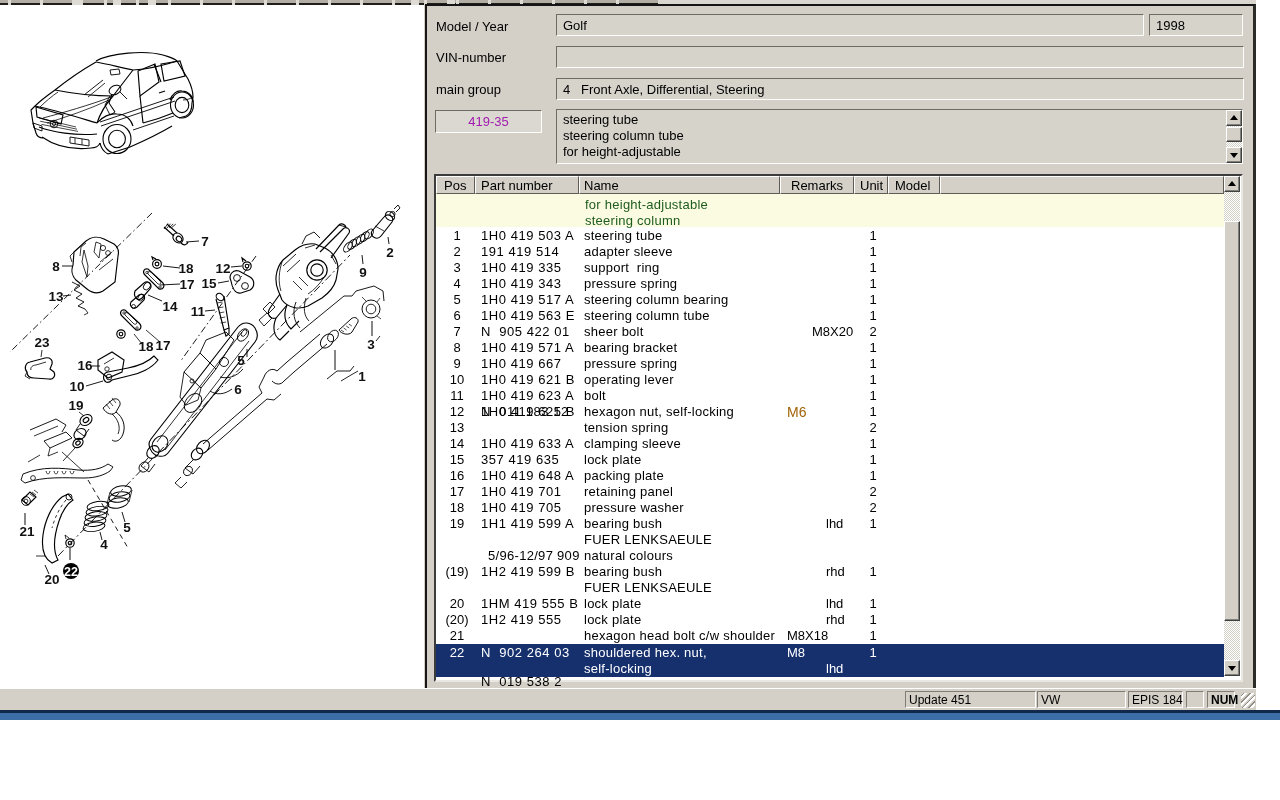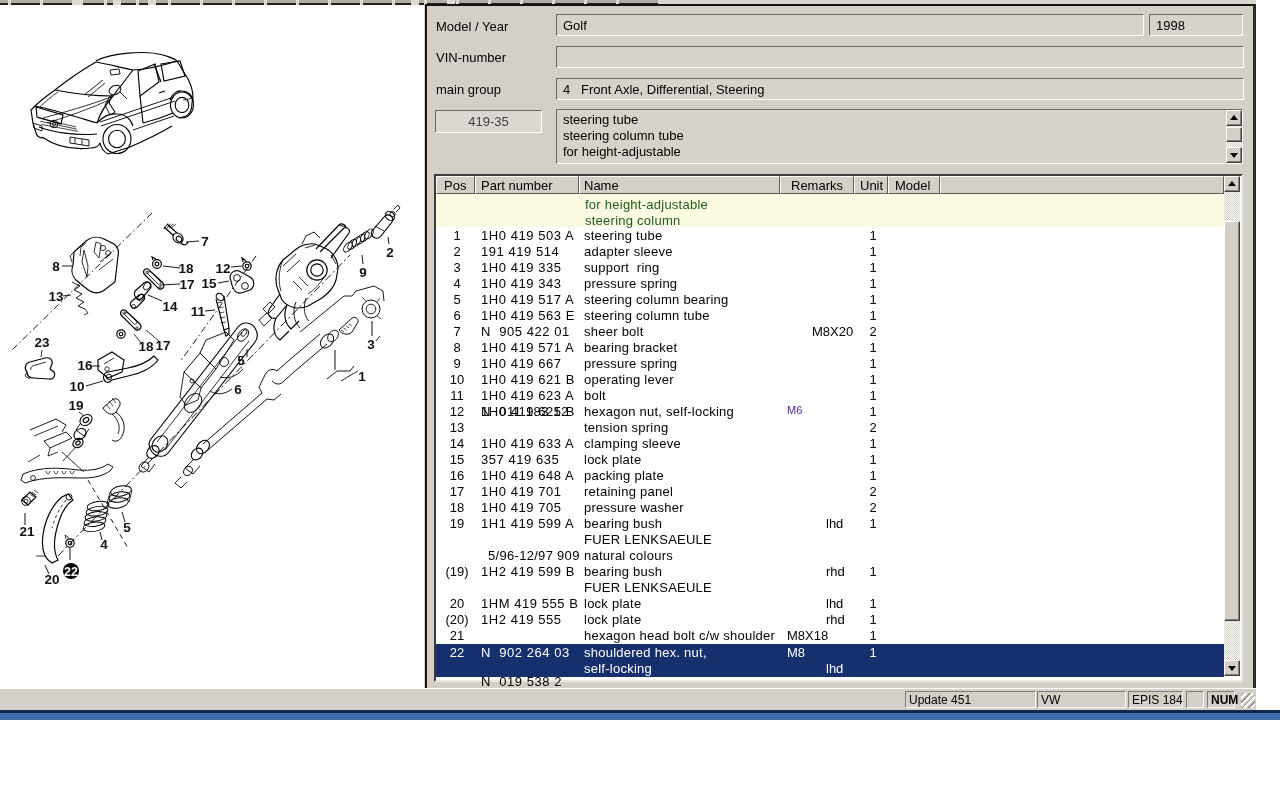--- a/index.html
+++ b/index.html
@@ -14,21 +14,21 @@
 <div style="position:absolute;left:436px;top:50px;font-size:13px;color:#000;font-weight:normal;white-space:pre;">VIN-number</div>
 <div style="position:absolute;left:436px;top:82px;font-size:13px;color:#000;font-weight:normal;white-space:pre;">main group</div>
 <div style="position:absolute;left:556px;top:14px;width:588px;height:22px;background:#d6d3cb;border-top:1px solid #6e6a64;border-left:1px solid #6e6a64;border-bottom:1px solid #fdfdfa;border-right:1px solid #fdfdfa;"></div>
 <div style="position:absolute;left:563px;top:18px;font-size:13px;color:#000;font-weight:normal;white-space:pre;">Golf</div>
 <div style="position:absolute;left:1149px;top:14px;width:94px;height:22px;background:#d6d3cb;border-top:1px solid #6e6a64;border-left:1px solid #6e6a64;border-bottom:1px solid #fdfdfa;border-right:1px solid #fdfdfa;"></div>
 <div style="position:absolute;left:1156px;top:18px;font-size:13px;color:#000;font-weight:normal;white-space:pre;">1998</div>
 <div style="position:absolute;left:556px;top:46px;width:688px;height:22px;background:#d6d3cb;border-top:1px solid #6e6a64;border-left:1px solid #6e6a64;border-bottom:1px solid #fdfdfa;border-right:1px solid #fdfdfa;"></div>
 <div style="position:absolute;left:556px;top:78px;width:688px;height:22px;background:#d6d3cb;border-top:1px solid #6e6a64;border-left:1px solid #6e6a64;border-bottom:1px solid #fdfdfa;border-right:1px solid #fdfdfa;"></div>
 <div style="position:absolute;left:563px;top:82px;font-size:13px;color:#000;font-weight:normal;white-space:pre;">4&nbsp;&nbsp;&nbsp;Front Axle, Differential, Steering</div>
 <div style="position:absolute;left:435px;top:110px;width:107px;height:23px;background:#dbd8d1;border-top:1px solid #6e6a64;border-left:1px solid #6e6a64;border-bottom:1px solid #fdfdfa;border-right:1px solid #fdfdfa;"></div>
-<div style="position:absolute;left:435px;top:114px;font-size:13px;color:#404040;font-weight:normal;white-space:pre;width:107px;text-align:center;">419-35</div>
+<div style="position:absolute;left:435px;top:114px;font-size:13px;color:#a21caf;font-weight:normal;white-space:pre;width:107px;text-align:center;">419-35</div>
 <div style="position:absolute;left:556px;top:109px;width:687px;height:55px;background:#d6d3cb;border-top:1px solid #6e6a64;border-left:1px solid #6e6a64;border-bottom:1px solid #fdfdfa;border-right:1px solid #fdfdfa;"></div>
 <div style="position:absolute;left:563px;top:112px;font-size:13px;color:#000;font-weight:normal;white-space:pre;">steering tube</div>
 <div style="position:absolute;left:563px;top:128px;font-size:13px;color:#000;font-weight:normal;white-space:pre;">steering column tube</div>
 <div style="position:absolute;left:563px;top:144px;font-size:13px;color:#000;font-weight:normal;white-space:pre;">for height-adjustable</div>
 <div style="position:absolute;left:1226px;top:110px;width:16px;height:53px;background-image:repeating-conic-gradient(#ffffff 0% 25%,#d2cfc7 0% 50%);background-size:2px 2px;"></div>
 <div style="position:absolute;left:1226px;top:110px;width:16px;height:16px;background:#d4d0c8;border-top:1px solid #fff;border-left:1px solid #fff;border-bottom:1px solid #404040;border-right:1px solid #404040;box-shadow:inset -1px -1px 0 #80807a;">
     <div style="position:absolute;left:3px;top:4px;width:0;height:0;border-left:4px solid transparent;border-right:4px solid transparent;border-bottom:5px solid #000;"></div>
   </div>
 <div style="position:absolute;left:1226px;top:127px;width:16px;height:15px;background:#d4d0c8;border-top:1px solid #fff;border-left:1px solid #fff;border-bottom:1px solid #404040;border-right:1px solid #404040;box-shadow:inset -1px -1px 0 #80807a;"></div>
 <div style="position:absolute;left:1226px;top:147px;width:16px;height:16px;background:#d4d0c8;border-top:1px solid #fff;border-left:1px solid #fff;border-bottom:1px solid #404040;border-right:1px solid #404040;box-shadow:inset -1px -1px 0 #80807a;">
@@ -92,21 +92,21 @@
 <div style="position:absolute;left:481px;top:372px;font-size:13px;color:#000;font-weight:normal;white-space:pre;letter-spacing:0.55px;">1H0 419 621 B</div>
 <div style="position:absolute;left:584px;top:372px;font-size:13px;color:#000;font-weight:normal;white-space:pre;letter-spacing:0.25px;">operating lever</div>
 <div style="position:absolute;left:854px;top:372px;font-size:13px;color:#000;font-weight:normal;white-space:pre;width:38px;text-align:center;">1</div>
 <div style="position:absolute;left:436px;top:388px;font-size:13px;color:#000;font-weight:normal;white-space:pre;width:42px;text-align:center;">11</div>
 <div style="position:absolute;left:481px;top:388px;font-size:13px;color:#000;font-weight:normal;white-space:pre;letter-spacing:0.55px;">1H0 419 623 A</div>
 <div style="position:absolute;left:584px;top:388px;font-size:13px;color:#000;font-weight:normal;white-space:pre;letter-spacing:0.25px;">bolt</div>
 <div style="position:absolute;left:854px;top:388px;font-size:13px;color:#000;font-weight:normal;white-space:pre;width:38px;text-align:center;">1</div>
 <div style="position:absolute;left:436px;top:404px;font-size:13px;color:#000;font-weight:normal;white-space:pre;width:42px;text-align:center;">12</div>
 <div style="position:absolute;left:481px;top:404px;font-size:13px;color:#000;font-weight:normal;white-space:pre;letter-spacing:0.55px;">N&nbsp;&nbsp;011 183 12</div>
 <div style="position:absolute;left:584px;top:404px;font-size:13px;color:#000;font-weight:normal;white-space:pre;letter-spacing:0.25px;">hexagon nut, self-locking</div>
-<div style="position:absolute;left:787px;top:404px;font-size:11px;color:#4c1d95;font-weight:normal;white-space:pre;">M6</div>
+<div style="position:absolute;left:787px;top:404px;font-size:14px;color:#a16207;font-weight:normal;white-space:pre;">M6</div>
 <div style="position:absolute;left:854px;top:404px;font-size:13px;color:#000;font-weight:normal;white-space:pre;width:38px;text-align:center;">1</div>
 <div style="position:absolute;left:436px;top:420px;font-size:13px;color:#000;font-weight:normal;white-space:pre;width:42px;text-align:center;">13</div>
 <div style="position:absolute;left:481px;top:404px;font-size:13px;color:#000;font-weight:normal;white-space:pre;letter-spacing:0.55px;">1H0 419 625 B</div>
 <div style="position:absolute;left:584px;top:420px;font-size:13px;color:#000;font-weight:normal;white-space:pre;letter-spacing:0.25px;">tension spring</div>
 <div style="position:absolute;left:854px;top:420px;font-size:13px;color:#000;font-weight:normal;white-space:pre;width:38px;text-align:center;">2</div>
 <div style="position:absolute;left:436px;top:436px;font-size:13px;color:#000;font-weight:normal;white-space:pre;width:42px;text-align:center;">14</div>
 <div style="position:absolute;left:481px;top:436px;font-size:13px;color:#000;font-weight:normal;white-space:pre;letter-spacing:0.55px;">1H0 419 633 A</div>
 <div style="position:absolute;left:584px;top:436px;font-size:13px;color:#000;font-weight:normal;white-space:pre;letter-spacing:0.25px;">clamping sleeve</div>
 <div style="position:absolute;left:854px;top:436px;font-size:13px;color:#000;font-weight:normal;white-space:pre;width:38px;text-align:center;">1</div>
 <div style="position:absolute;left:436px;top:452px;font-size:13px;color:#000;font-weight:normal;white-space:pre;width:42px;text-align:center;">15</div>

